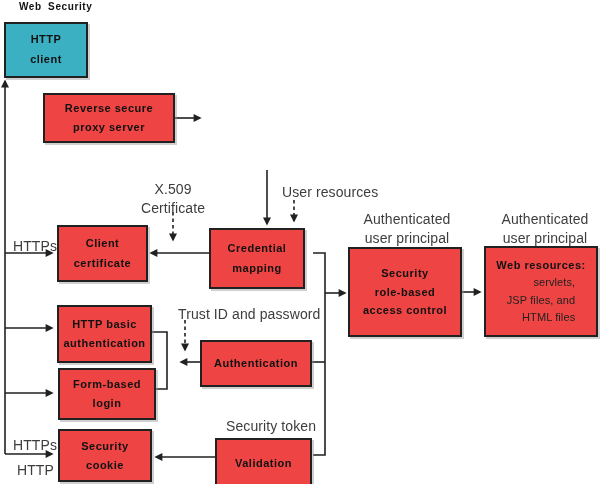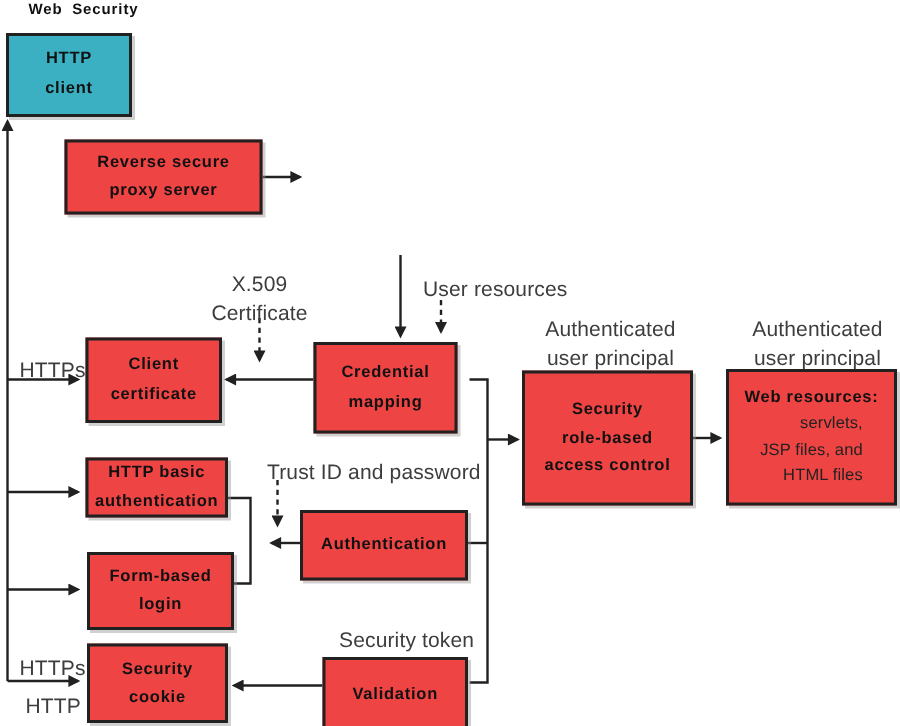--- a/index.html
+++ b/index.html
@@ -82,21 +82,21 @@
   <div class="node" style="left:43px;top:93px;width:132px;height:50px;line-height:1.7;">Reverse secure
 proxy server</div>
 
 
   <div class="node" style="left:57px;top:225px;width:91px;height:57px;">Client
 certificate</div>
 
   <div class="node" style="left:209px;top:228px;width:96px;height:61px;">Credential
 mapping</div>
 
-  <div class="node" style="left:57px;top:305px;width:95px;height:40px;line-height:1.7;">HTTP basic
+  <div class="node" style="left:57px;top:305px;width:95px;height:58px;line-height:1.7;">HTTP basic
 authentication</div>
 
   <div class="node" style="left:58px;top:368px;width:98px;height:52px;line-height:1.7;">Form-based
 login</div>
 
   <div class="node" style="left:58px;top:429px;width:94px;height:53px;line-height:1.7;">Security
 cookie</div>
 
   <div class="node" style="left:200px;top:340px;width:112px;height:47px;">Authentication</div>
 

